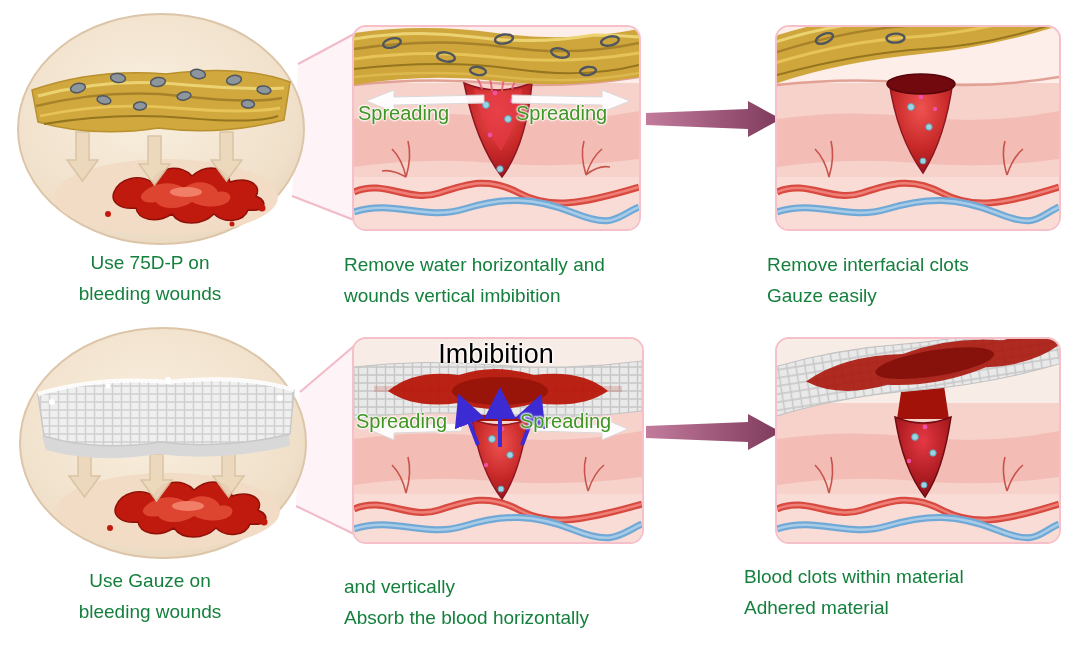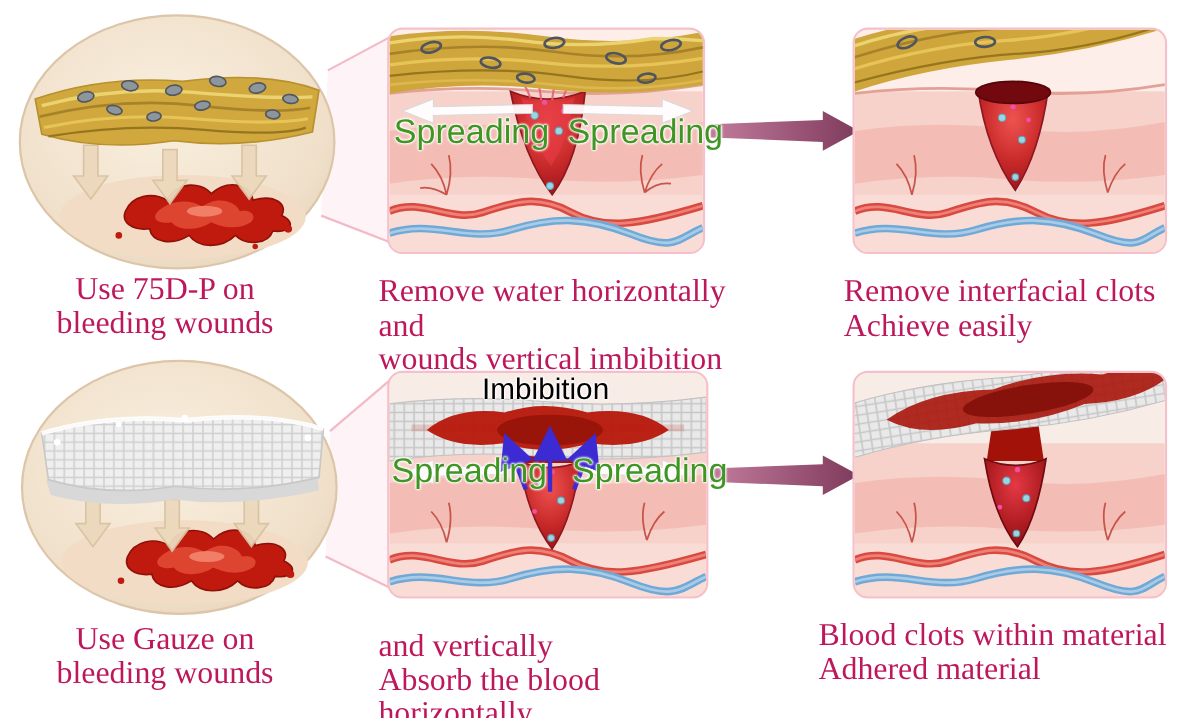--- a/index.html
+++ b/index.html
@@ -4,23 +4,23 @@
 <style>
   html,body{margin:0;padding:0;}
   body{width:1070px;height:653px;position:relative;background:#ffffff;
        font-family:"Liberation Sans",sans-serif;overflow:hidden;}
   .connectors{position:absolute;left:0;top:0;z-index:0;}
   .panel{position:absolute;border:2px solid #f5c0c9;border-radius:14px;overflow:hidden;
          background:#fdeeea;z-index:1;}
   .panel svg{display:block;width:100%;height:100%;}
   .ellipse-wrap{position:absolute;z-index:1;}
   .ellipse-wrap svg{display:block;width:100%;height:100%;}
-  .caption{position:absolute;font-size:29px;line-height:30.5px;color:#be185d;z-index:2;font-family:Liberation Serif, serif;}
+  .caption{position:absolute;font-size:19px;line-height:30.5px;color:#15803d;z-index:2;}
   .caption.center{text-align:center;}
-  .olabel{position:absolute;z-index:5;font-size:31px;
+  .olabel{position:absolute;z-index:5;font-size:20px;
     text-shadow:0 1px 2px rgba(255,255,255,.95),0 -1px 2px rgba(255,255,255,.95),
                 1px 0 2px rgba(255,255,255,.95),-1px 0 2px rgba(255,255,255,.95);}
   .green{color:#3f9623;}
   .purple{color:#000000;font-size:27px;}
   .center-text{text-align:center;}
 </style>
 </head>
 <body>
 
 <svg class="connectors" width="1070" height="653">
@@ -366,21 +366,21 @@
 <div class="caption center" style="left:15px;top:248px;width:270px">
   <div>Use 75D-P on</div>
   <div>bleeding wounds</div>
 </div>
 <div class="caption" style="left:344px;top:250px;width:340px">
   <div>Remove water horizontally and</div>
   <div>wounds vertical imbibition</div>
 </div>
 <div class="caption" style="left:767px;top:250px;width:300px">
   <div>Remove interfacial clots</div>
-  <div>Achieve easily</div>
+  <div>Gauze easily</div>
 </div>
 <div class="caption center" style="left:15px;top:566px;width:270px">
   <div>Use Gauze on</div>
   <div>bleeding wounds</div>
 </div>
 <div class="caption" style="left:344px;top:572px;width:340px">
   <div>and vertically</div>
   <div>Absorb the blood horizontally</div>
 </div>
 <div class="caption" style="left:744px;top:562px;width:330px">

